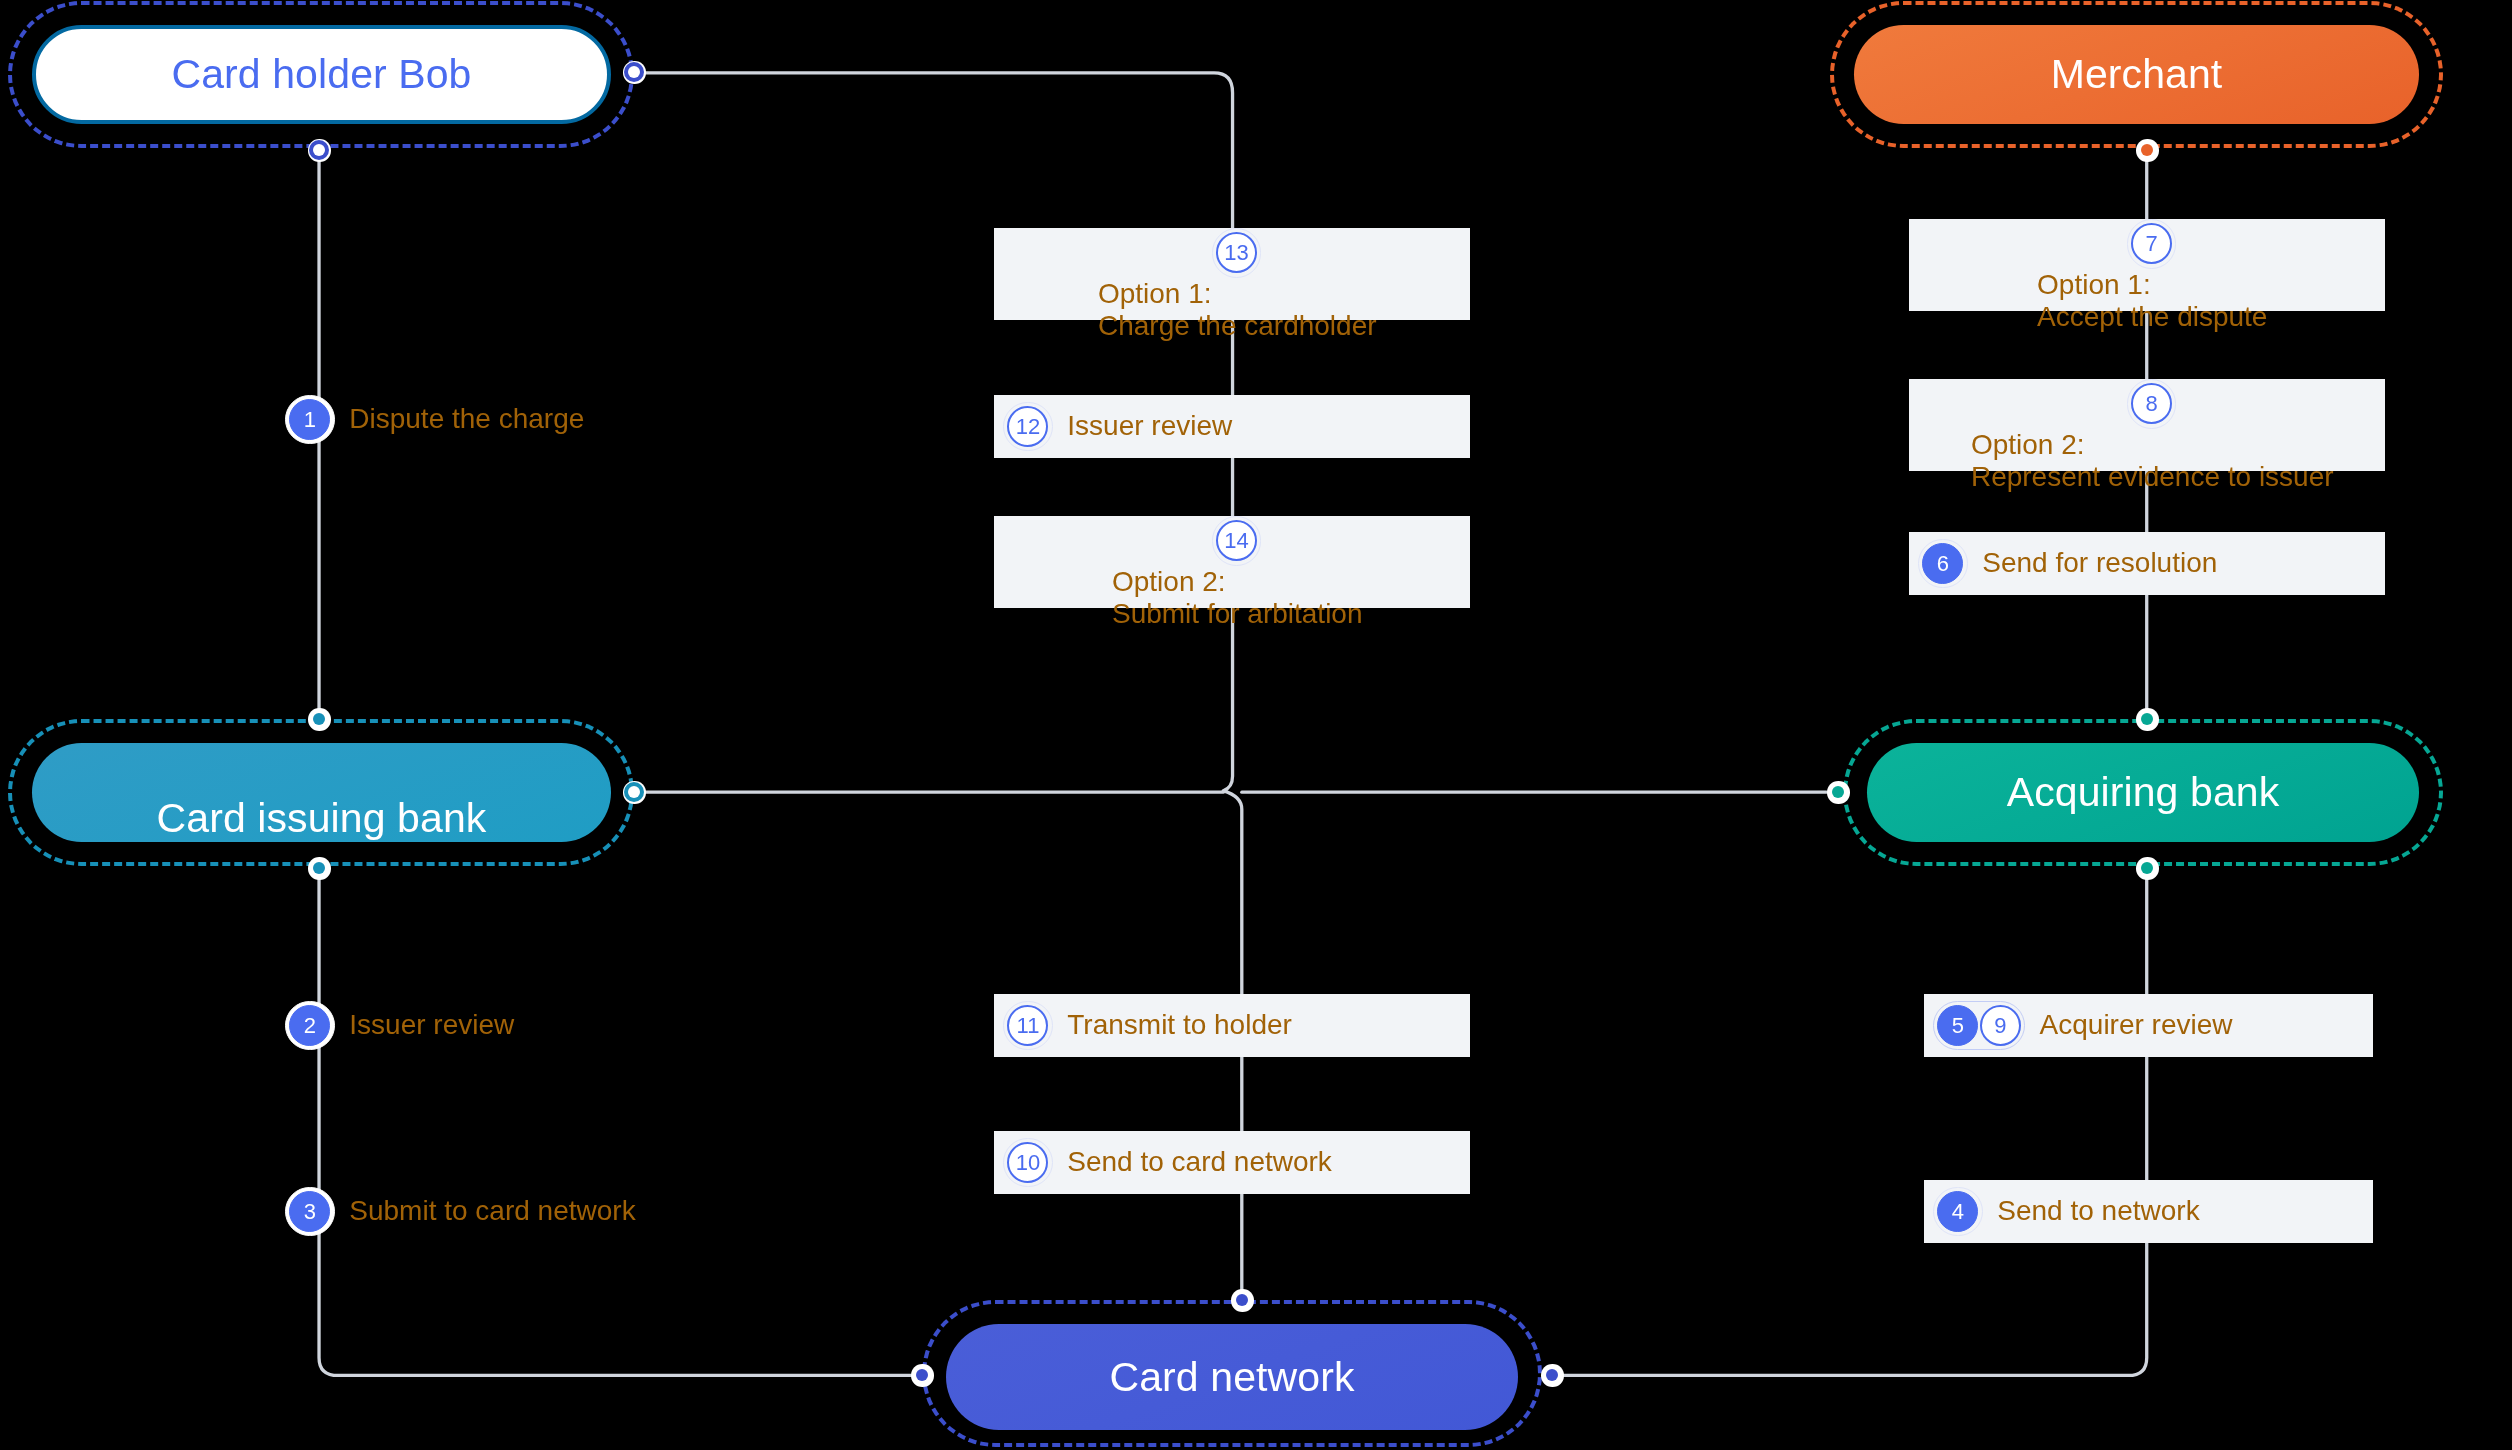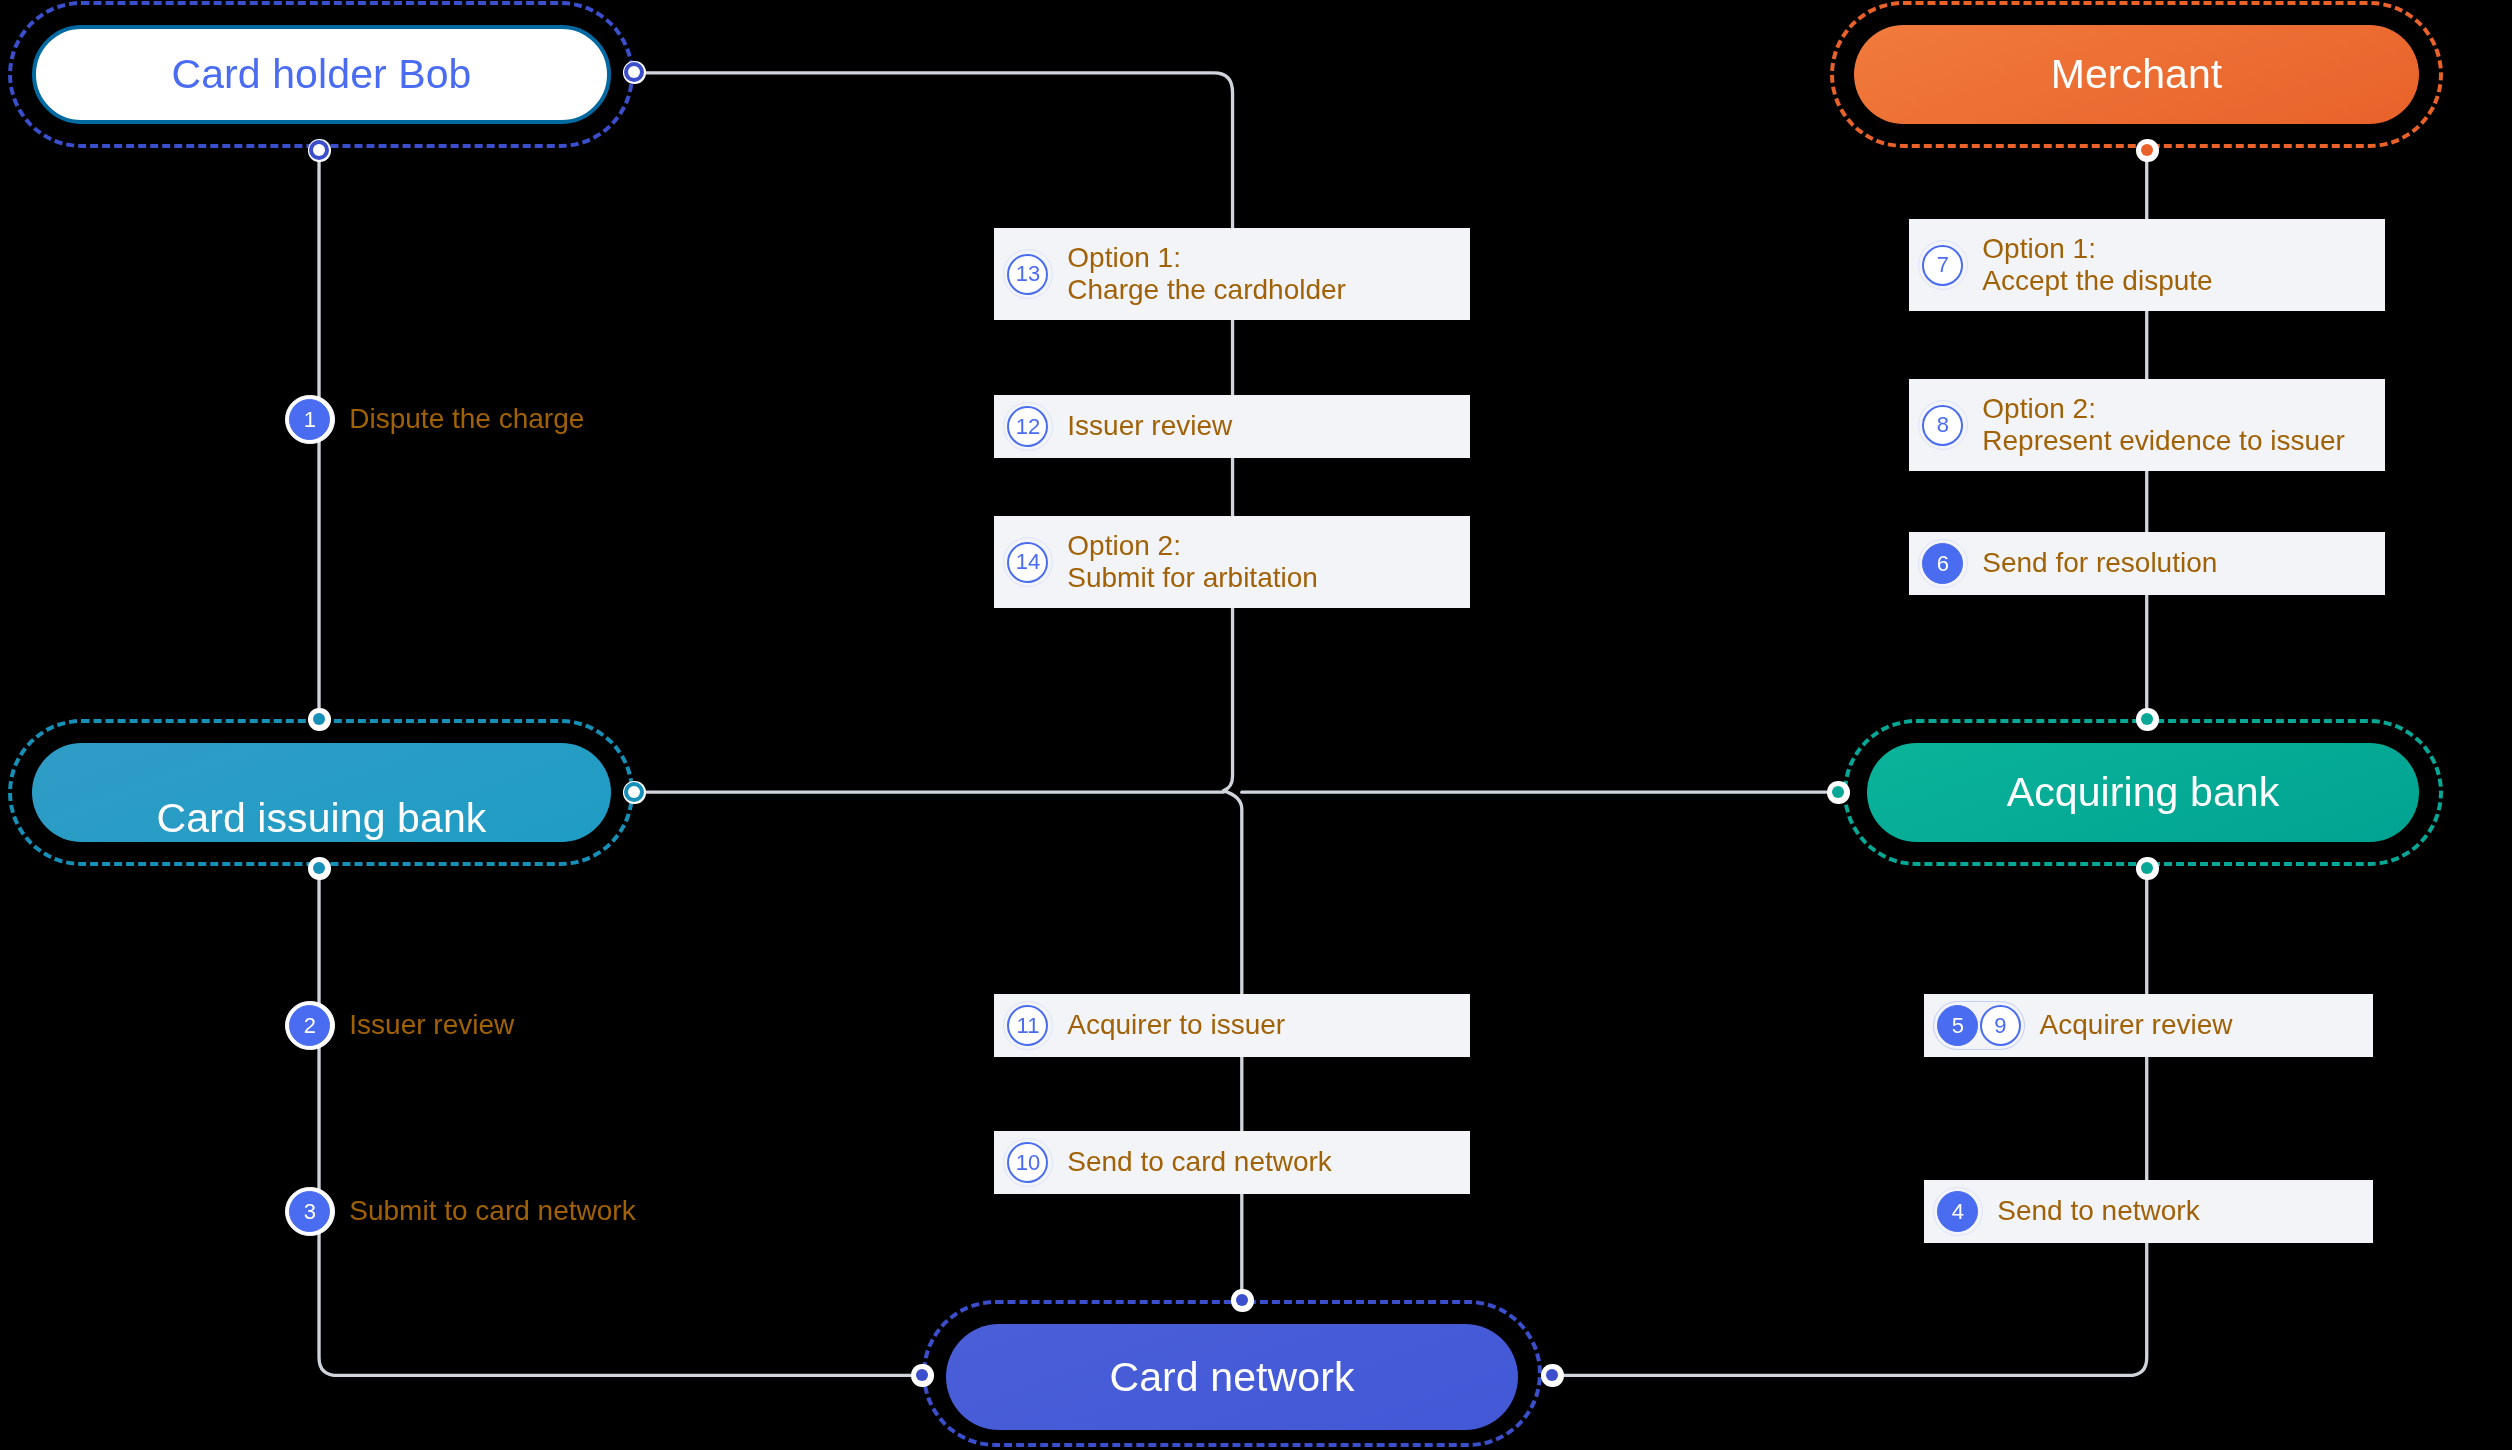--- a/index.html
+++ b/index.html
@@ -128,21 +128,21 @@
   .steplabel {
     position: absolute;
     display: flex;
     align-items: center;
     box-sizing: border-box;
     height: 63px;
     padding: 0 0 0 9.2px;
     white-space: nowrap;
   }
   .steplabel.boxed { background: #f2f4f7; }
-  .steplabel.tall  { height: 92px; }
+  .steplabel.tall  { height: 92px; flex-direction: column; }
 
   .badge-group {
     display: flex;
     align-items: center;
     flex: 0 0 auto;
     border-radius: 660px;
     border: 1.3px solid #c3cdf5;
     padding: 3.3px;
     gap: 1.3px;
   }
@@ -297,21 +297,21 @@
       <span class="ln">Option 2:</span>
       <span class="ln">Submit for arbitation</span>
     </span>
   </div>
 
   <div class="steplabel boxed" style="left:994px; top:994px; width:476px;">
     <span class="badge-group ring-light">
       <span class="badge outline">11</span>
     </span>
     <span class="step-text">
-      <span class="ln">Acquirer to issuer</span>
+      <span class="ln">Transmit to holder</span>
     </span>
   </div>
 
   <div class="steplabel boxed" style="left:994px; top:1131px; width:476px;">
     <span class="badge-group ring-light">
       <span class="badge outline">10</span>
     </span>
     <span class="step-text">
       <span class="ln">Send to card network</span>
     </span>

